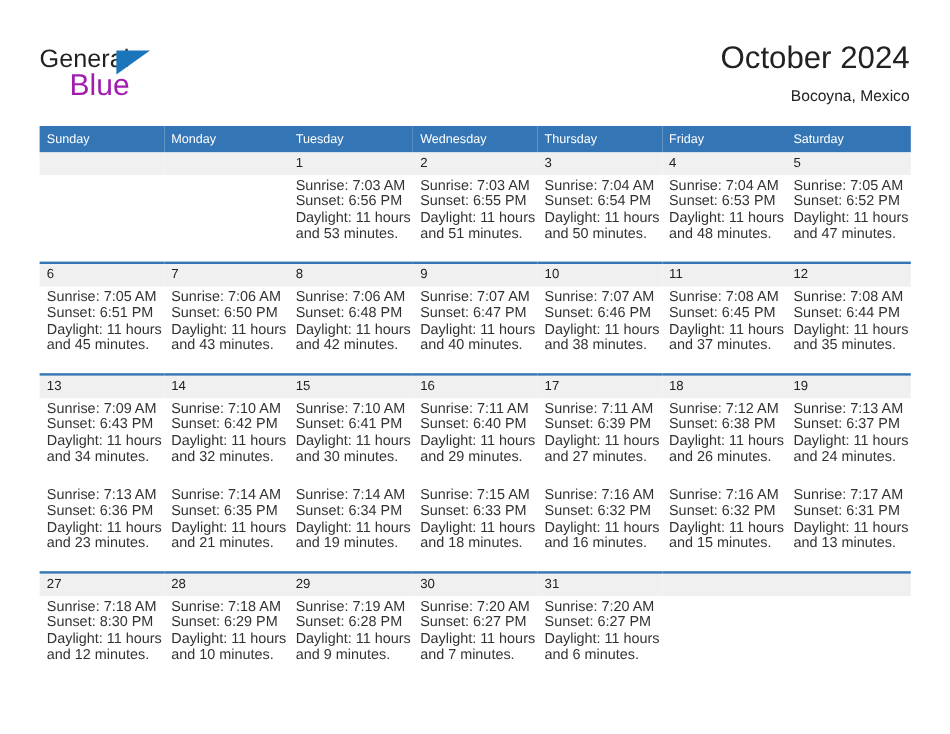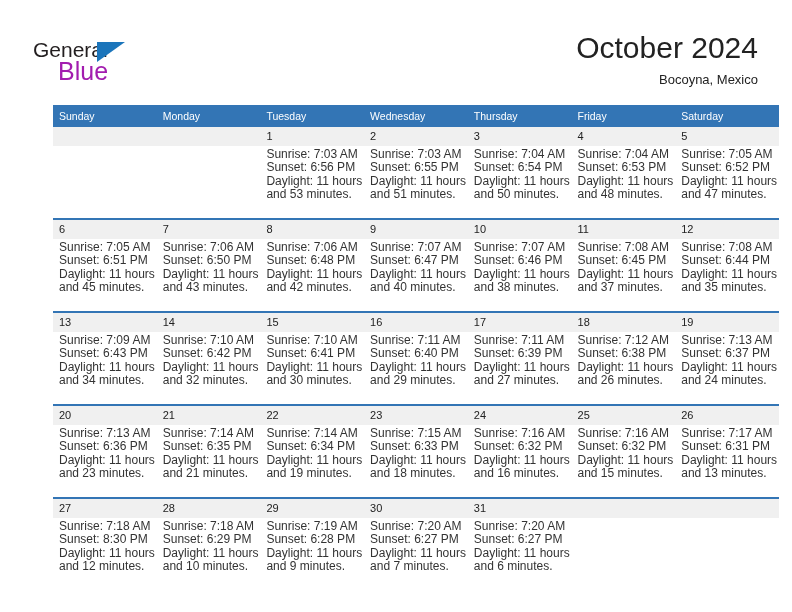--- a/index.html
+++ b/index.html
@@ -65,21 +65,21 @@
     border-bottom: 20px solid transparent;
   }
 
   .title-block {
     position: absolute;
     right: 34px;
     top: 32px;
     text-align: right;
   }
   .cal-title {
-    font-size: 30px;
+    font-size: 26px;
     color: #222222;
     font-weight: normal;
     line-height: 32px;
     white-space: nowrap;
     font-family: "Liberation Sans", sans-serif;
     text-align: center;
   }
   .cal-subtitle {
     font-size: 13px;
     color: #222222;
@@ -90,21 +90,20 @@
   }
 
   
   .calendar {
     position: absolute;
     left: 33px;
     top: 105px;
     width: 726px;
     border-collapse: collapse;
     table-layout: fixed;
-    margin-left: 20px;
   }
 
   .calendar th {
     background: #3375b5;
     color: #ffffff;
     font-weight: normal;
     font-size: 10.5px;
     text-align: left;
     padding: 5px 0 5px 6px;
     height: 11px;
@@ -331,29 +330,20 @@
             <span class="detail-line">Daylight: 11 hours</span>
             <span class="detail-line">and 26 minutes.</span>
           </td>
           <td>
             <span class="detail-line">Sunrise: 7:13 AM</span>
             <span class="detail-line">Sunset: 6:37 PM</span>
             <span class="detail-line">Daylight: 11 hours</span>
             <span class="detail-line">and 24 minutes.</span>
           </td>
         </tr>
-        <tr class="daynum-row">
-          <td>20</td>
-          <td>21</td>
-          <td>22</td>
-          <td>23</td>
-          <td>24</td>
-          <td>25</td>
-          <td>26</td>
-        </tr>
         <tr class="detail-row">
           <td>
             <span class="detail-line">Sunrise: 7:13 AM</span>
             <span class="detail-line">Sunset: 6:36 PM</span>
             <span class="detail-line">Daylight: 11 hours</span>
             <span class="detail-line">and 23 minutes.</span>
           </td>
           <td>
             <span class="detail-line">Sunrise: 7:14 AM</span>
             <span class="detail-line">Sunset: 6:35 PM</span>

